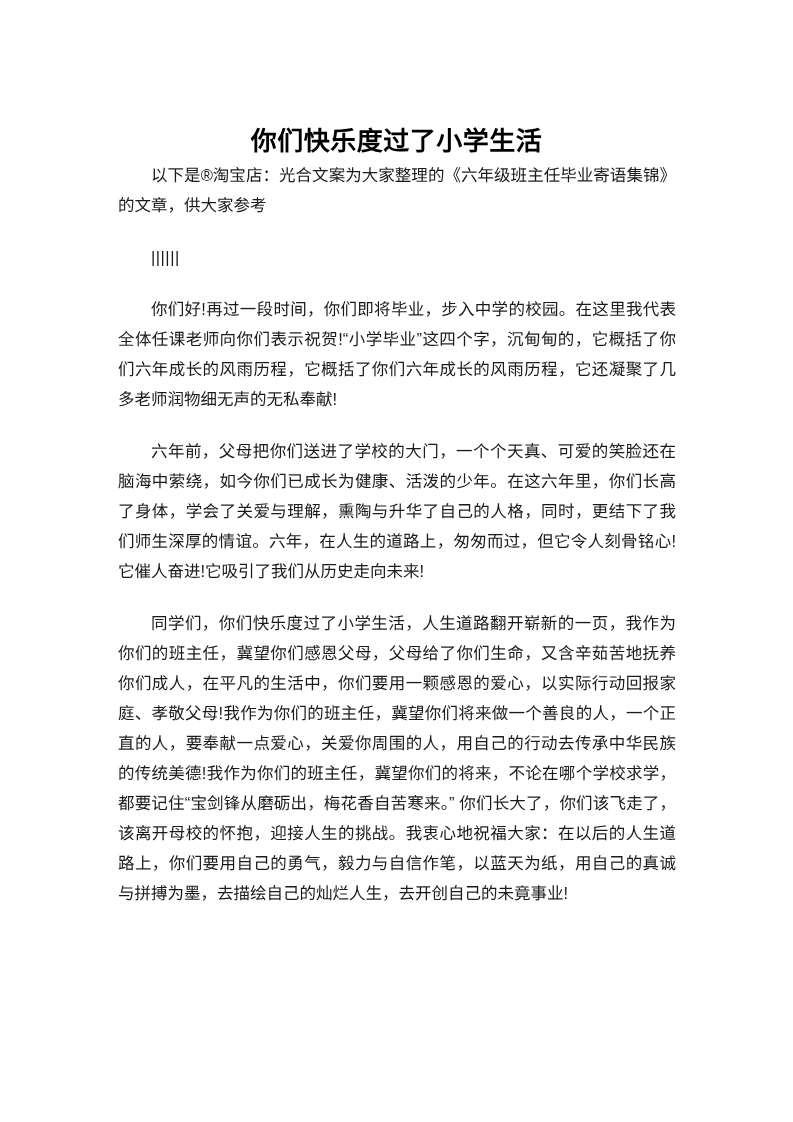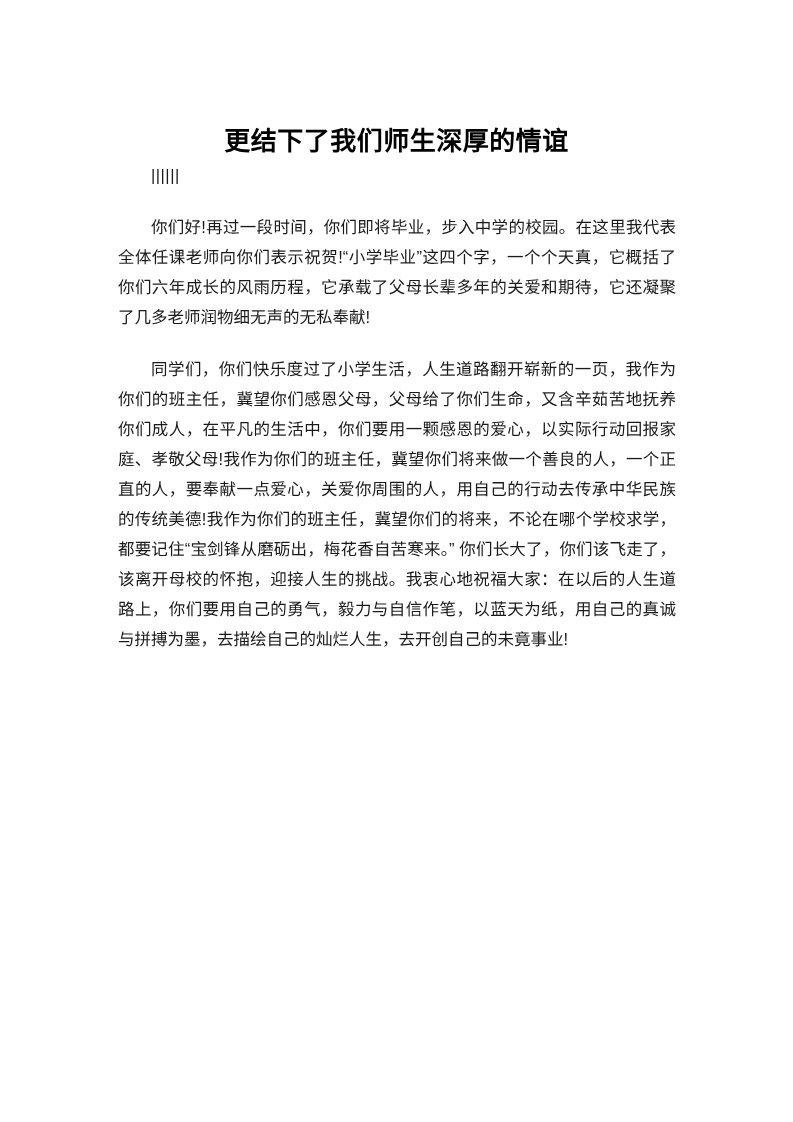--- a/index.html
+++ b/index.html
@@ -62,28 +62,30 @@
   }
   .para:last-child {
     margin-bottom: 16px;
   }
 </style>
 </head>
 <body>
 
 <div class="page">
 
-  <h1 class="doc-title">更结下了我们师生深厚的情谊</h1>
+  <h1 class="doc-title">你们快乐度过了小学生活</h1>
 
   <div class="body-block">
 
+    <p class="para indent">以下是®淘宝店：光合文案为大家整理的《六年级班主任毕业寄语集锦》的文章，供大家参考</p>
 
 
     <p class="para bars">||||||</p>
 
 
-    <p class="para indent">你们好!再过一段时间，你们即将毕业，步入中学的校园。在这里我代表全体任课老师向你们表示祝贺!“小学毕业”这四个字，一个个天真，它概括了你们六年成长的风雨历程，它承载了父母长辈多年的关爱和期待，它还凝聚了几多老师润物细无声的无私奉献!</p>
+    <p class="para indent">你们好!再过一段时间，你们即将毕业，步入中学的校园。在这里我代表全体任课老师向你们表示祝贺!“小学毕业”这四个字，沉甸甸的，它概括了你们六年成长的风雨历程，它概括了你们六年成长的风雨历程，它还凝聚了几多老师润物细无声的无私奉献!</p>
 
+    <p class="para indent">六年前，父母把你们送进了学校的大门，一个个天真、可爱的笑脸还在脑海中萦绕，如今你们已成长为健康、活泼的少年。在这六年里，你们长高了身体，学会了关爱与理解，熏陶与升华了自己的人格，同时，更结下了我们师生深厚的情谊。六年，在人生的道路上，匆匆而过，但它令人刻骨铭心!它催人奋进!它吸引了我们从历史走向未来!</p>
 
     <p class="para indent">同学们，你们快乐度过了小学生活，人生道路翻开崭新的一页，我作为你们的班主任，冀望你们感恩父母，父母给了你们生命，又含辛茹苦地抚养你们成人，在平凡的生活中，你们要用一颗感恩的爱心，以实际行动回报家庭、孝敬父母!我作为你们的班主任，冀望你们将来做一个善良的人，一个正直的人，要奉献一点爱心，关爱你周围的人，用自己的行动去传承中华民族的传统美德!我作为你们的班主任，冀望你们的将来，不论在哪个学校求学，都要记住“宝剑锋从磨砺出，梅花香自苦寒来。” 你们长大了，你们该飞走了，该离开母校的怀抱，迎接人生的挑战。我衷心地祝福大家：在以后的人生道路上，你们要用自己的勇气，毅力与自信作笔，以蓝天为纸，用自己的真诚与拼搏为墨，去描绘自己的灿烂人生，去开创自己的未竟事业!</p>
 
   </div>
 </div>
 
 </body></html>

